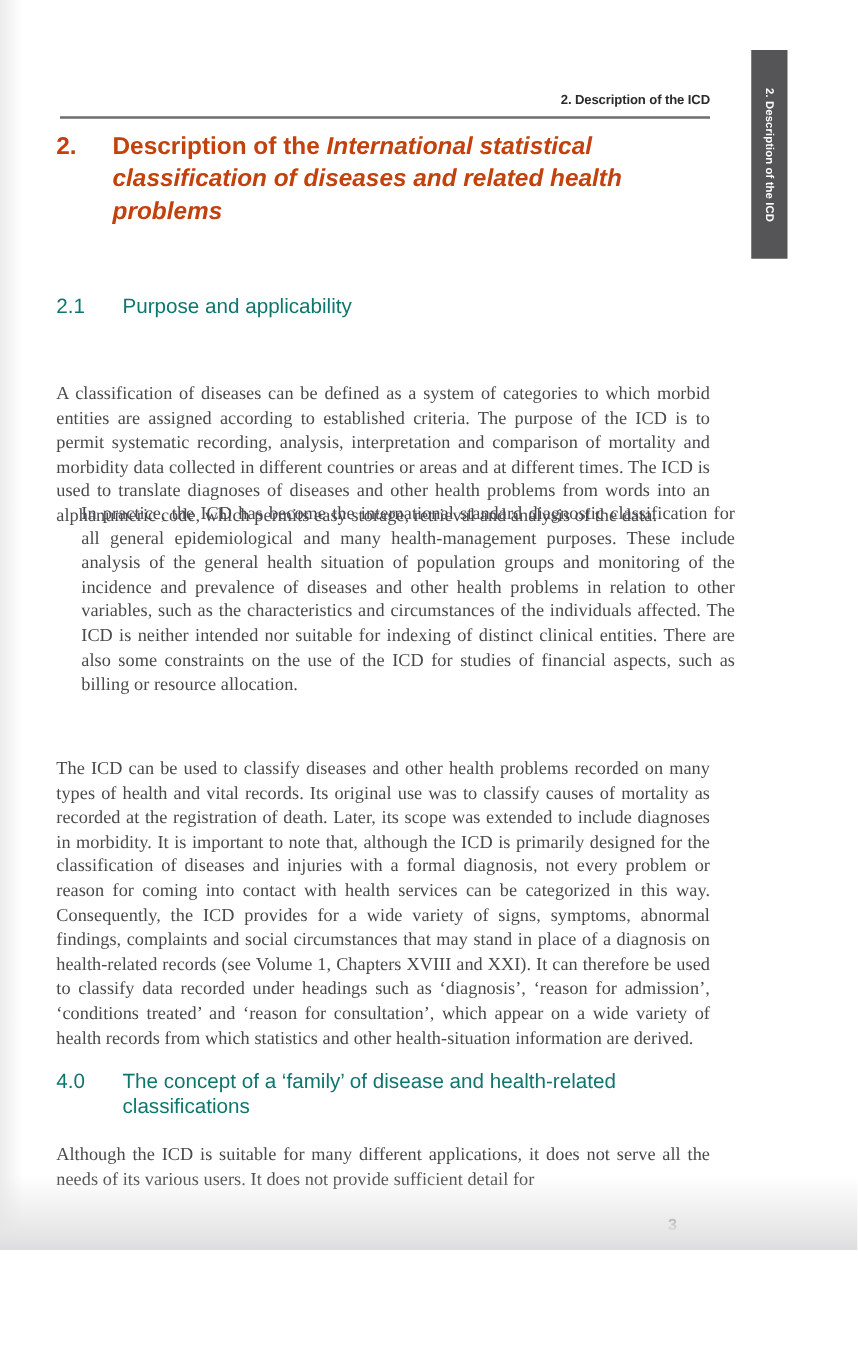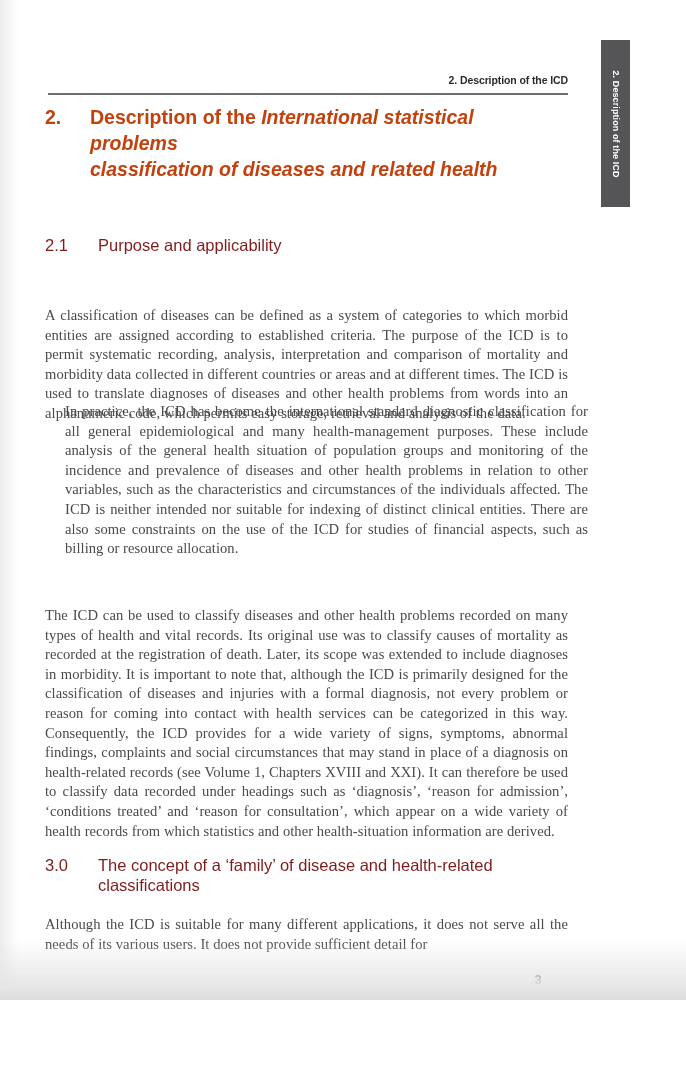--- a/index.html
+++ b/index.html
@@ -116,21 +116,21 @@
     display: block;
   }
 
   .section-heading {
     position: absolute;
     left: 45px;
     width: 525px;
     font-family: "Liberation Sans", sans-serif;
     font-size: 16.5px;
     font-weight: 400;
-    color: #7f1d1d;
+    color: #0f766e;
     line-height: 1.2;
   }
   .section-number {
     display: inline-block;
     width: 53px;
   }
   .section-title {
     display: inline;
   }
   .section-title-hang {
@@ -190,36 +190,36 @@
 
 <div id="page-sheet">
 
   <div id="page-gutter"></div>
 
   <div id="running-head">2. Description of the ICD</div>
   <div id="header-rule"></div>
 
   <div id="chapter-heading">
     <span id="chapter-number">2.</span><span class="chapter-body">Description of the </span><span id="chapter-title-italic">International statistical</span>
+    <span class="chapter-hang" style="font-style:italic;">classification of diseases and related health</span>
     <span class="chapter-hang" style="font-style:italic;">problems</span>
-    <span class="chapter-hang" style="font-style:italic;">classification of diseases and related health</span>
   </div>
 
   <div class="section-heading" id="heading-2-1">
     <span class="section-number">2.1</span><span class="section-title">Purpose and applicability</span>
   </div>
 
   <div class="para" id="para-1">A classification of diseases can be defined as a system of categories to which morbid entities are assigned according to established criteria. The purpose of the ICD is to permit systematic recording, analysis, interpretation and comparison of mortality and morbidity data collected in different countries or areas and at different times. The ICD is used to translate diagnoses of diseases and other health problems from words into an alphanumeric code, which permits easy storage, retrieval and analysis of the data.</div>
 
   <div class="para" id="para-2">In practice, the ICD has become the international standard diagnostic classification for all general epidemiological and many health-management purposes. These include analysis of the general health situation of population groups and monitoring of the incidence and prevalence of diseases and other health problems in relation to other variables, such as the characteristics and circumstances of the individuals affected. The ICD is neither intended nor suitable for indexing of distinct clinical entities. There are also some constraints on the use of the ICD for studies of financial aspects, such as billing or resource allocation.</div>
 
   <div class="para" id="para-3">The ICD can be used to classify diseases and other health problems recorded on many types of health and vital records. Its original use was to classify causes of mortality as recorded at the registration of death. Later, its scope was extended to include diagnoses in morbidity. It is important to note that, although the ICD is primarily designed for the classification of diseases and injuries with a formal diagnosis, not every problem or reason for coming into contact with health services can be categorized in this way. Consequently, the ICD provides for a wide variety of signs, symptoms, abnormal findings, complaints and social circumstances that may stand in place of a diagnosis on health-related records (see Volume 1, Chapters XVIII and XXI). It can therefore be used to classify data recorded under headings such as ‘diagnosis’, ‘reason for admission’, ‘conditions treated’ and ‘reason for consultation’, which appear on a wide variety of health records from which statistics and other health-situation information are derived.</div>
 
   <div class="section-heading" id="heading-2-2">
-    <span class="section-number">3.0</span><span class="section-title">The concept of a ‘family’ of disease and health-related</span>
+    <span class="section-number">4.0</span><span class="section-title">The concept of a ‘family’ of disease and health-related</span>
     <span class="section-title-hang">classifications</span>
   </div>
 
   <div class="para" id="para-4">Although the ICD is suitable for many different applications, it does not serve all the needs of its various users. It does not provide sufficient detail for</div>
 
   <div id="page-number">3</div>
 
   <div id="page-shade"></div>
 </div>
 

